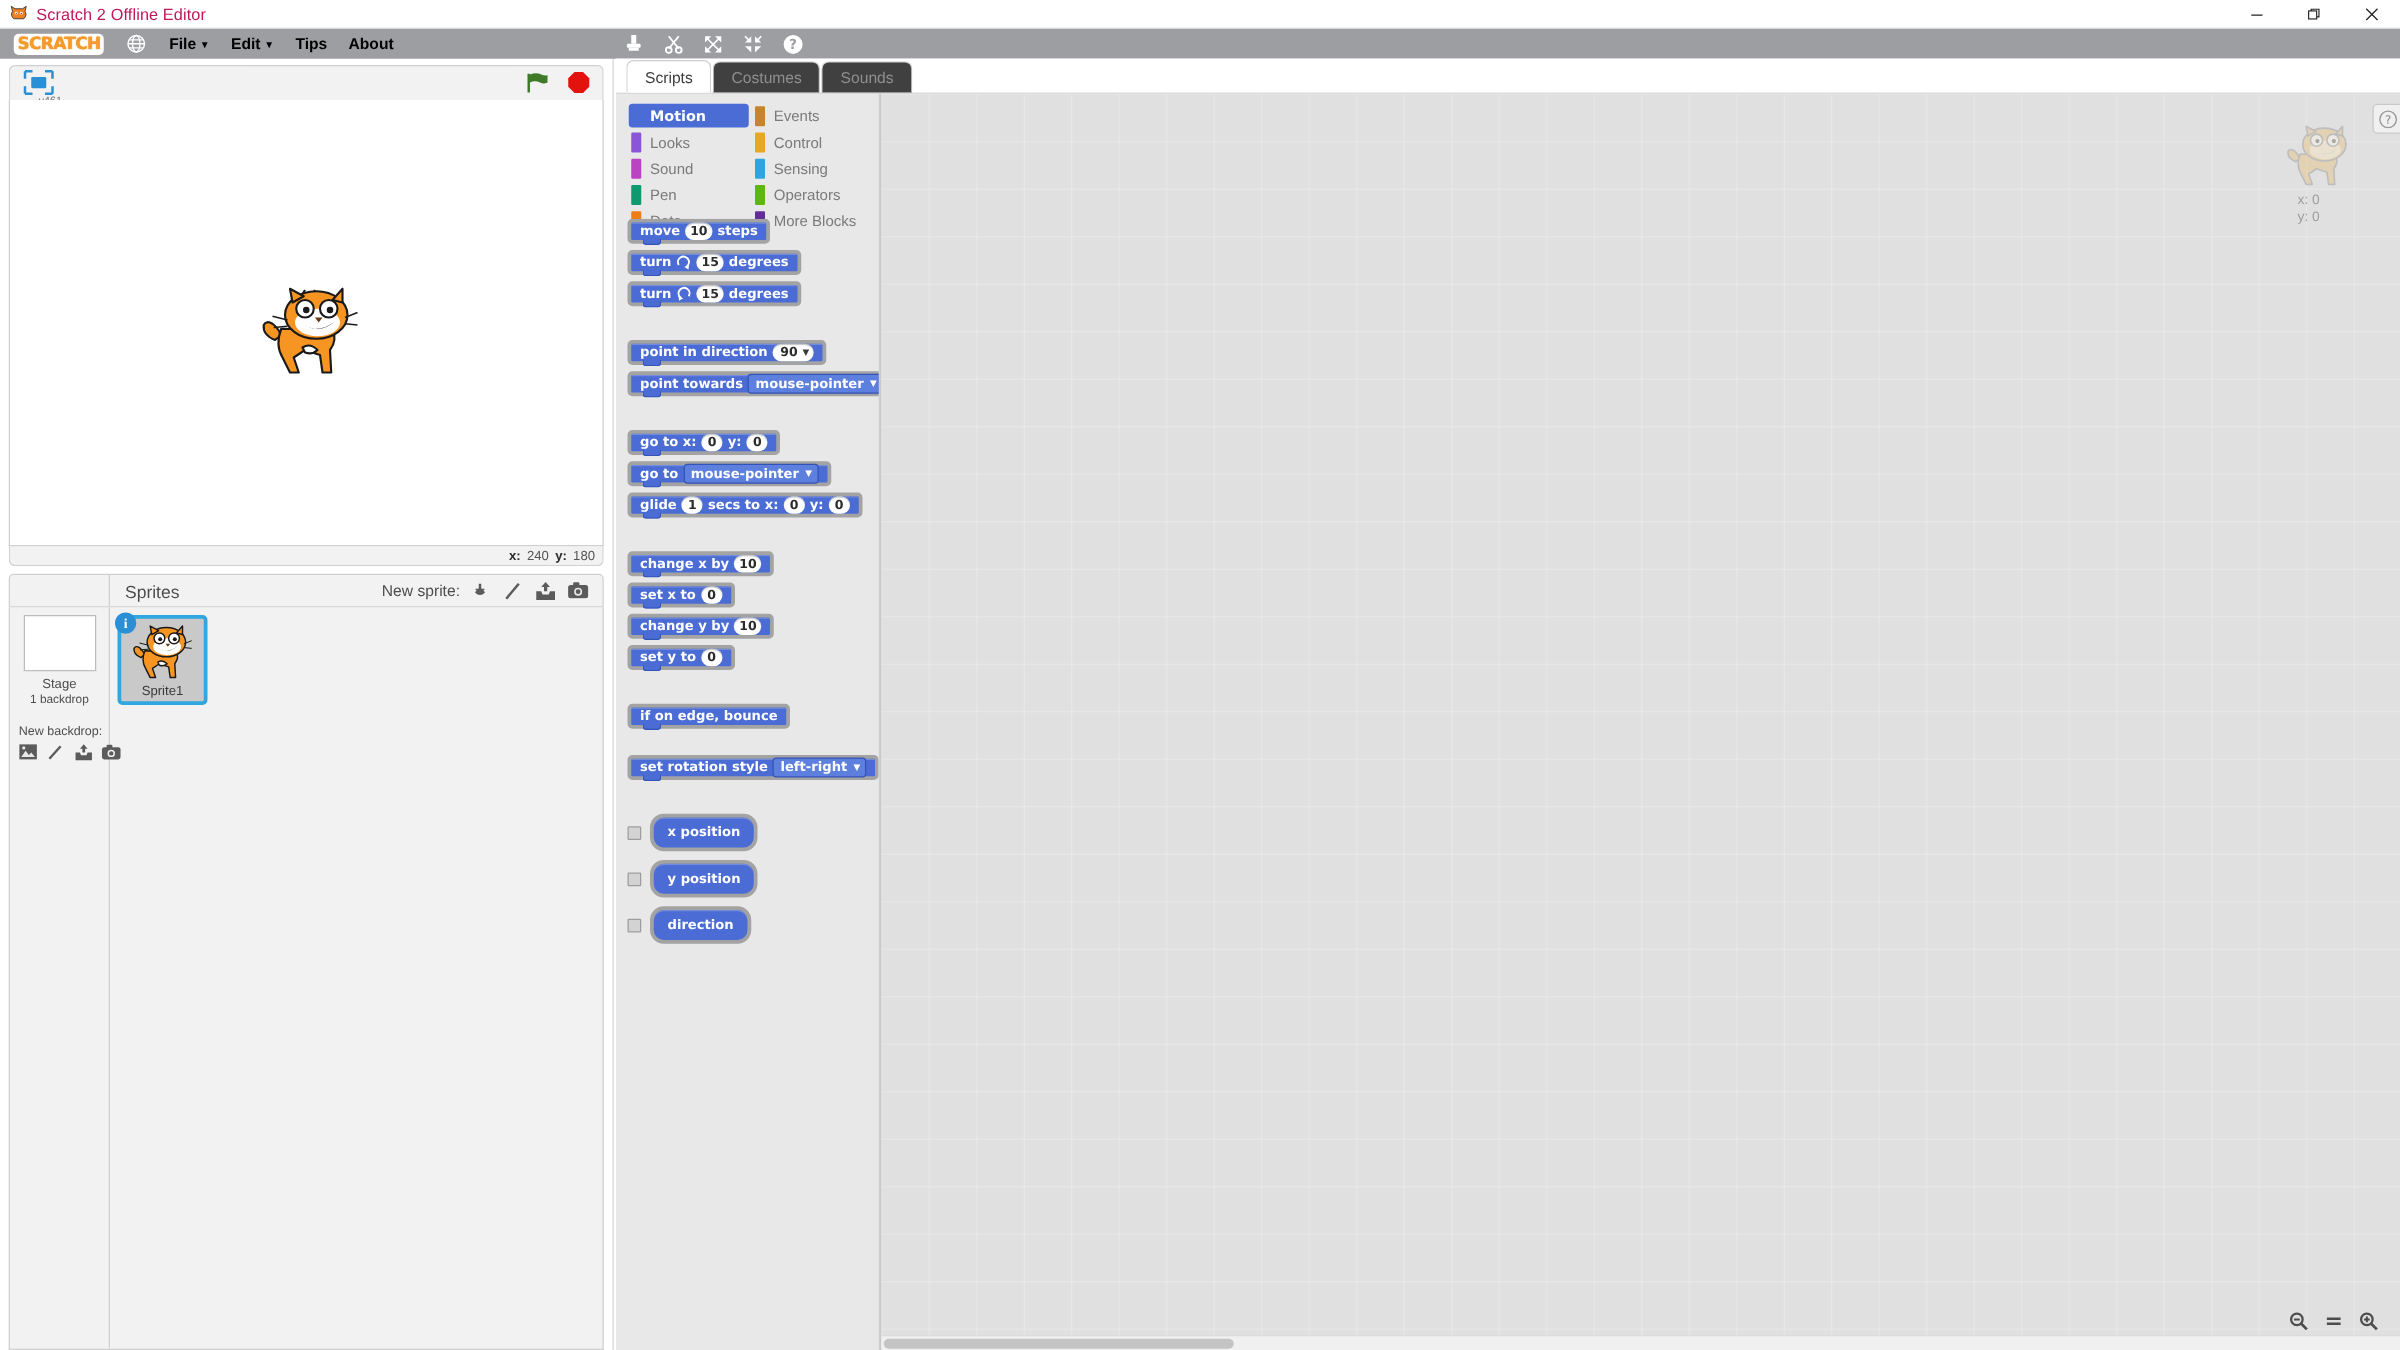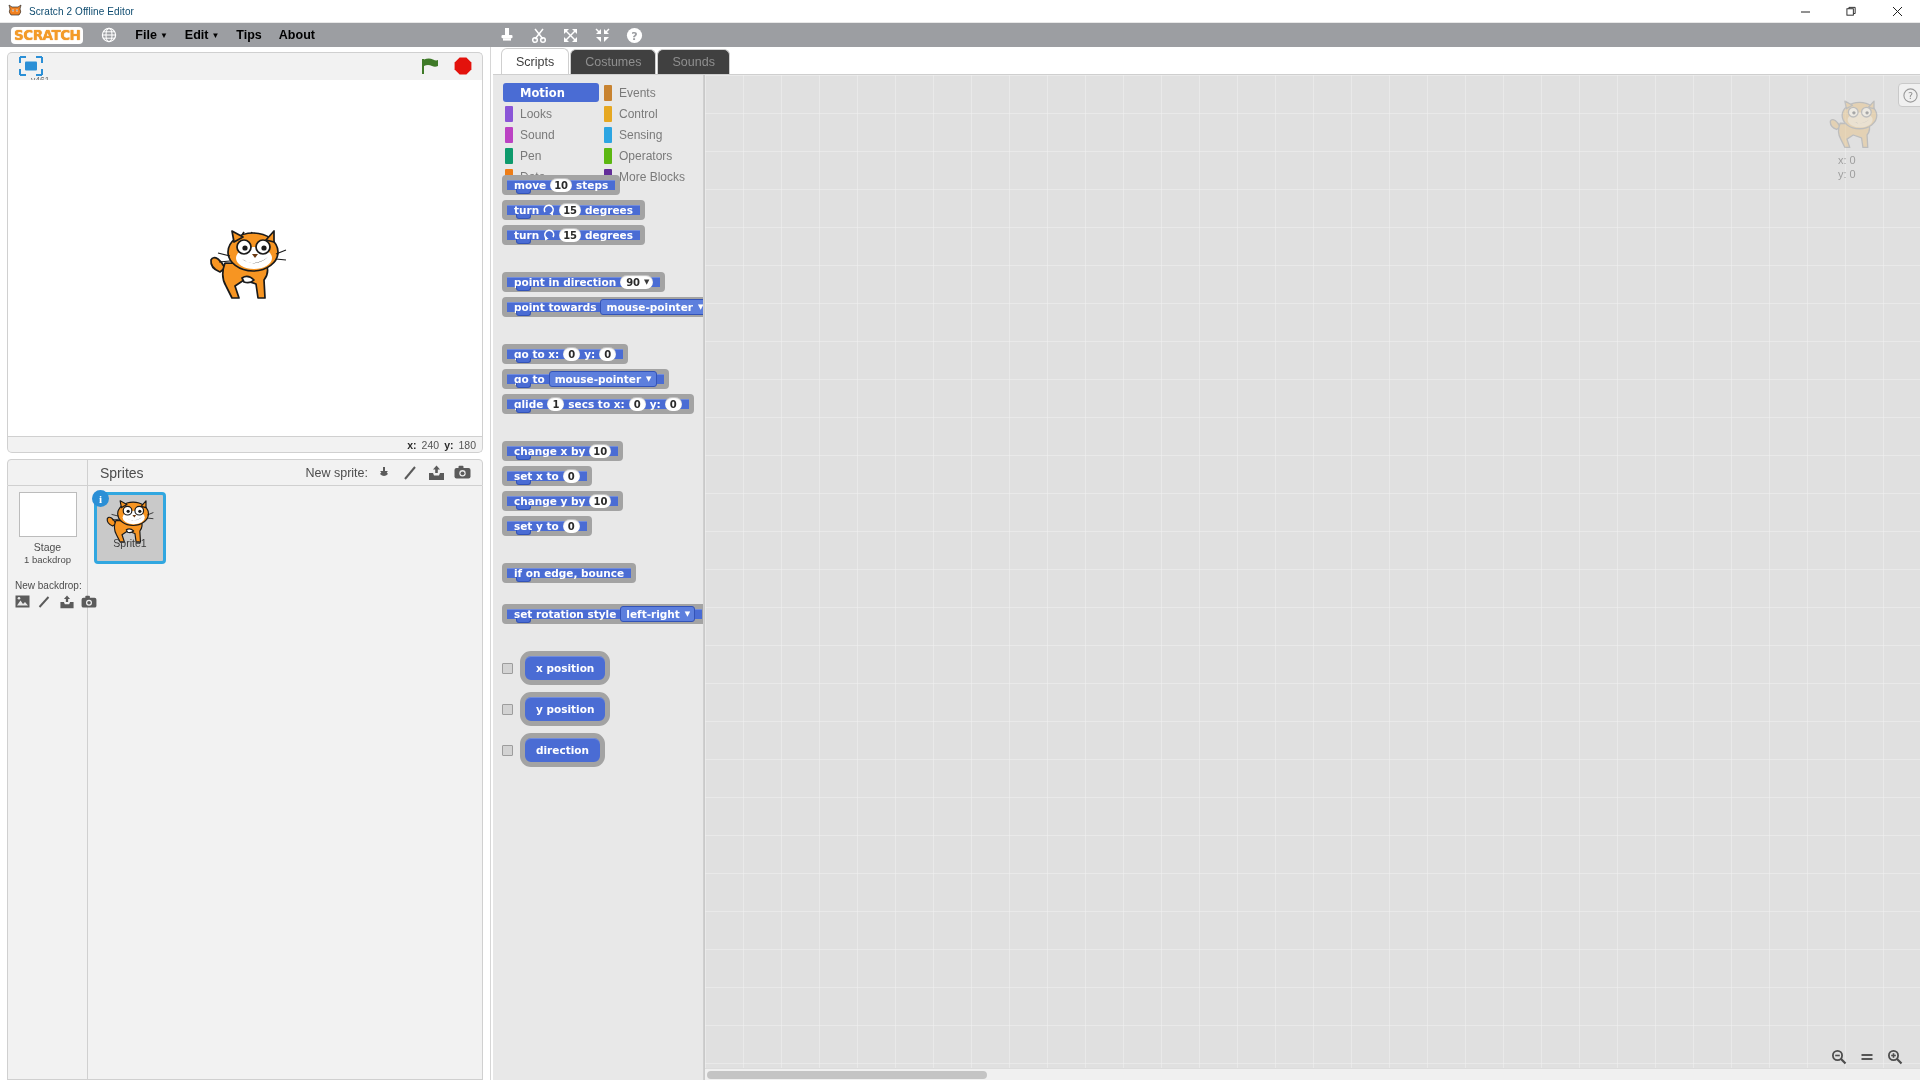--- a/index.html
+++ b/index.html
@@ -12,21 +12,21 @@
 
   
   .titlebar{
     height:23px; width:100%;
     background:#ffffff;
     display:flex; align-items:center;
     border-bottom:1px solid #e8e8e8;
     position:relative;
   }
   .tb-icon{ width:16px;height:16px;margin-left:7px;margin-right:6px;position:relative;}
-  .tb-title{ font-size:10px; color:#0c4a6e; letter-spacing:.1px;}
+  .tb-title{ font-size:13px; color:#be185d; letter-spacing:.1px;}
   .tb-btns{ position:absolute; right:0; top:0; height:23px; display:flex;}
   .tb-btn{ width:46px;height:23px;display:flex;align-items:center;justify-content:center;
            font-size:13px;color:#222; line-height:1;}
 
   
   .menubar{
     height:24px; background:#9c9ea2; display:flex; align-items:center;
     position:relative; padding:0 6px;
   }
   .logo{
@@ -103,21 +103,21 @@
     width:72px;height:72px; background:#c9c9c9; border:3px solid #31a7e0;
     border-radius:4px; position:relative; display:flex;flex-direction:column;
     align-items:center; justify-content:flex-start; padding-top:4px; cursor:pointer;
   }
   .sprite-card .badge{
     position:absolute; top:-5px; left:-5px; width:17px;height:17px;border-radius:50%;
     background:#2b8fd6; color:#fff; font-size:11px; font-weight:bold;
     display:flex;align-items:center;justify-content:center;
     font-family:"Liberation Serif", serif;
   }
-  .sprite-card .nm{ font-size:10.5px;color:#3a3a3a; position:absolute; bottom:12px;}
+  .sprite-card .nm{ font-size:10.5px;color:#3a3a3a; position:absolute; bottom:2px;}
 
   
   .divider{ width:3px; background:#fff; border-left:1px solid #d6d6d6;}
 
   
   .editor{ flex:1; display:flex; flex-direction:column; background:#fff; position:relative;}
   .tabrow{ height:27px; display:flex; align-items:flex-end; padding-left:8px; gap:1px;
            background:#fff; position:relative; z-index:2;}
   .tab{
     height:25px; padding:0 14px; display:flex;align-items:center;
@@ -137,21 +137,21 @@
   .cat{ display:flex; align-items:center; cursor:pointer; height:19px; border-radius:3px; padding-left:2px;}
   .cat .swatch{ width:8px;height:16px; margin-right:7px; border-radius:1px;}
   .cat .nm{ font-size:12px; color:#7a7a7a;}
   .cat.selected{ background:#4a6cd4; }
   .cat.selected .nm{ color:#fff; font-weight:bold; font-family:"DejaVu Sans", sans-serif; font-size:11.5px;}
   .cat.selected .swatch{ visibility:hidden;}
 
   .blocks{ position:absolute; top:100px; left:0; right:0; bottom:0; padding-left:9px; overflow:hidden;}
   .blk{
     display:inline-flex; align-items:center; background:#4a6cd4;
-    border:5px solid #a3a3a3; border-radius:4px;
+    border:3px solid #a3a3a3; border-radius:4px;
     color:#fff; font-family:"DejaVu Sans", sans-serif; font-weight:bold;
     font-size:10.5px; height:20px; padding:0 7px; position:relative;
     box-shadow:inset 0 1px 0 rgba(255,255,255,.22);
     gap:4px; white-space:nowrap; cursor:pointer; margin-bottom:5px;
   }
   .blk.stacky::after{
     content:""; position:absolute; left:9px; bottom:-4px; width:13px;height:4px;
     background:#4a6cd4; border:1px solid #3353b7; border-top:none;
     border-radius:0 0 3px 3px;
   }

